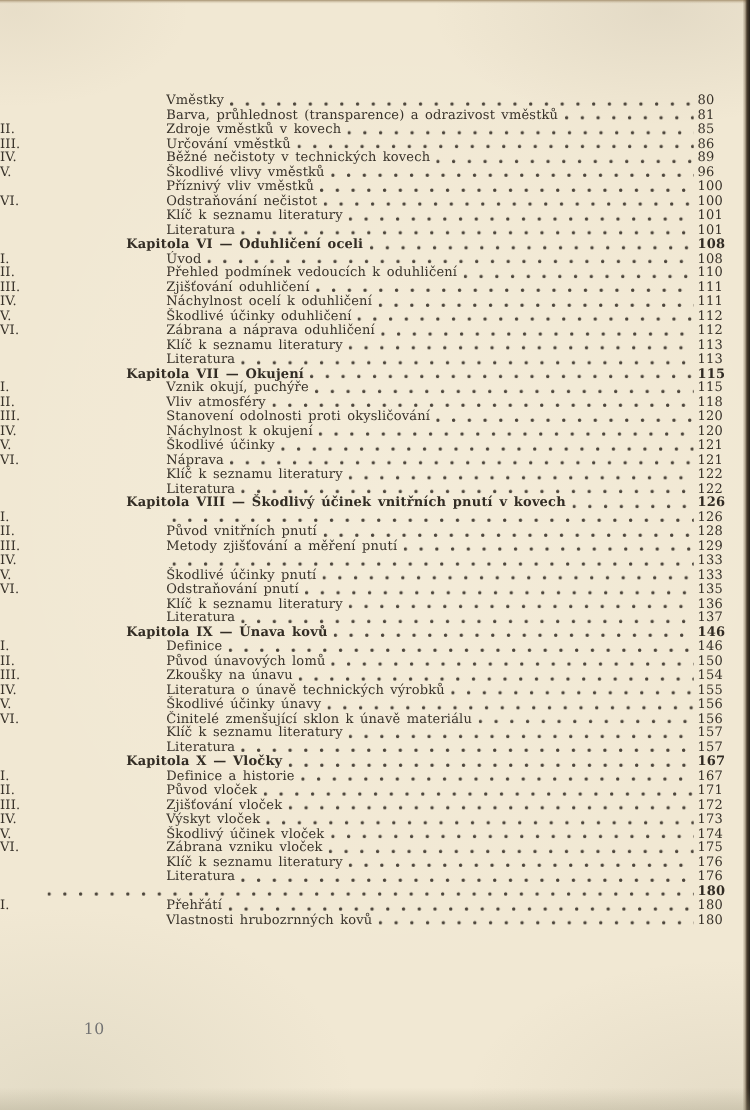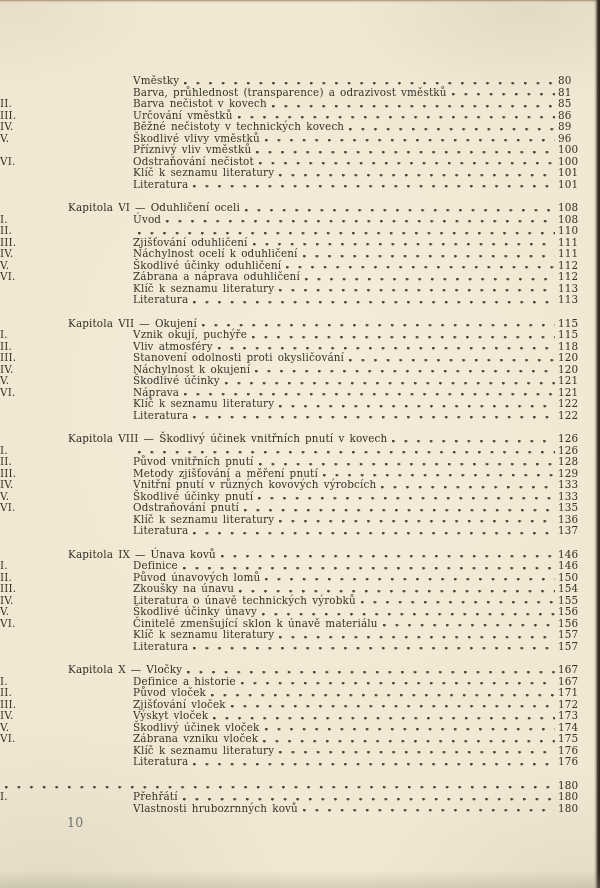--- a/index.html
+++ b/index.html
@@ -41,23 +41,24 @@
     word-spacing:1.6px;
   }
   .row{
     display:flex;
     align-items:baseline;
     height:11.5px;
     line-height:11.5px;
     white-space:nowrap;
   }
   .row.chapter{
-    margin-top:12px;
-    font-weight:normal;
+    margin-top:0;
+    font-weight:bold;
     color:#322c24;
+    padding-left:33px;
   }
   .row.chapter .label{ margin-left:68px; }
   .num{
     width:129px;
     margin-right:4px;
     text-align:left;
     flex:0 0 auto;
   }
   .label{ flex:0 0 auto; }
   .leader{
@@ -100,21 +101,21 @@
 
   <div class="row">
     <span class="num"></span>
     <span class="label">Barva, průhlednost (transparence) a odrazivost vměstků</span>
     <span class="leader"></span>
     <span class="pageno">81</span>
   </div>
 
   <div class="row">
     <span class="num">II.</span>
-    <span class="label">Barva nečistot v kovech</span>
+    <span class="label">Zdroje vměstků v kovech</span>
     <span class="leader"></span>
     <span class="pageno">85</span>
   </div>
 
   <div class="row">
     <span class="num">III.</span>
     <span class="label">Určování vměstků</span>
     <span class="leader"></span>
     <span class="pageno">86</span>
   </div>
@@ -169,20 +170,21 @@
 
   <div class="row">
     <span class="num">I.</span>
     <span class="label">Úvod</span>
     <span class="leader"></span>
     <span class="pageno">108</span>
   </div>
 
   <div class="row">
     <span class="num">II.</span>
+    <span class="label">Přehled podmínek vedoucích k oduhličení</span>
     <span class="leader"></span>
     <span class="pageno">110</span>
   </div>
 
   <div class="row">
     <span class="num">III.</span>
     <span class="label">Zjišťování oduhličení</span>
     <span class="leader"></span>
     <span class="pageno">111</span>
   </div>
@@ -305,21 +307,20 @@
 
   <div class="row">
     <span class="num">III.</span>
     <span class="label">Metody zjišťování a měření pnutí</span>
     <span class="leader"></span>
     <span class="pageno">129</span>
   </div>
 
   <div class="row">
     <span class="num">IV.</span>
-    <span class="label">Vnitřní pnutí v různých kovových výrobcích</span>
     <span class="leader"></span>
     <span class="pageno">133</span>
   </div>
 
   <div class="row">
     <span class="num">V.</span>
     <span class="label">Škodlivé účinky pnutí</span>
     <span class="leader"></span>
     <span class="pageno">133</span>
   </div>

